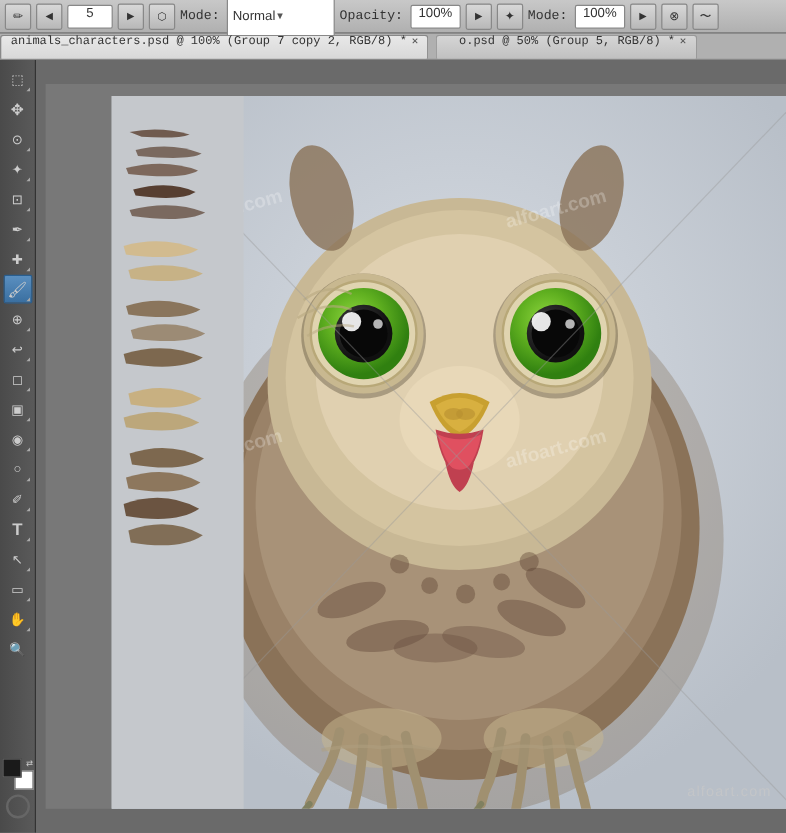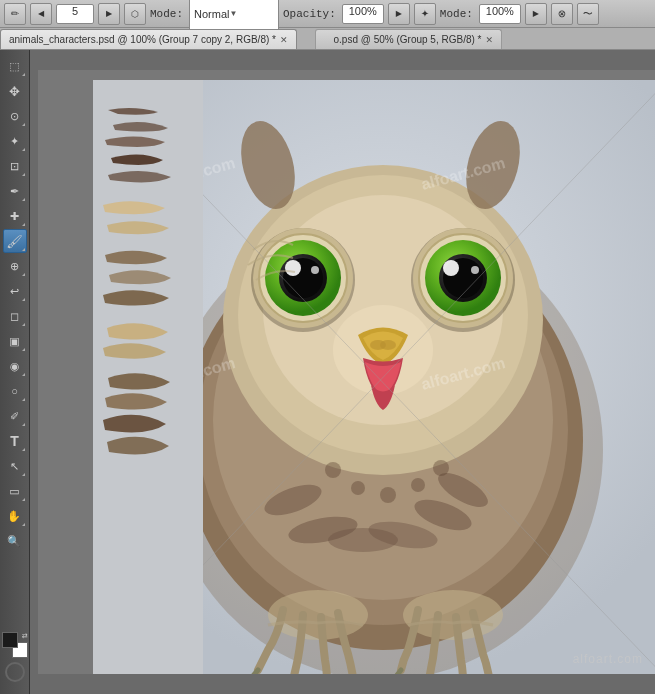--- a/index.html
+++ b/index.html
@@ -88,26 +88,27 @@
     }
 
     .tab {
       height: 20px;
       padding: 0 8px;
       background: linear-gradient(to bottom, #d5d5d5, #c0c0c0);
       border: 1px solid #999;
       border-bottom: none;
       border-radius: 3px 3px 0 0;
       display: flex;
-      align-items: center;
+      align-items: flex-start;
       gap: 4px;
       font-size: 10px;
       color: #333;
       cursor: pointer;
-      margin-right: 18px;
+      margin-right: 6px;
+      font-family: Liberation Mono, monospace;
     }
 
     .tab.active {
       background: linear-gradient(to bottom, #e8e8e8, #d8d8d8);
       border-color: #888;
     }
 
     .tab-close {
       font-size: 9px;
       color: #555;

